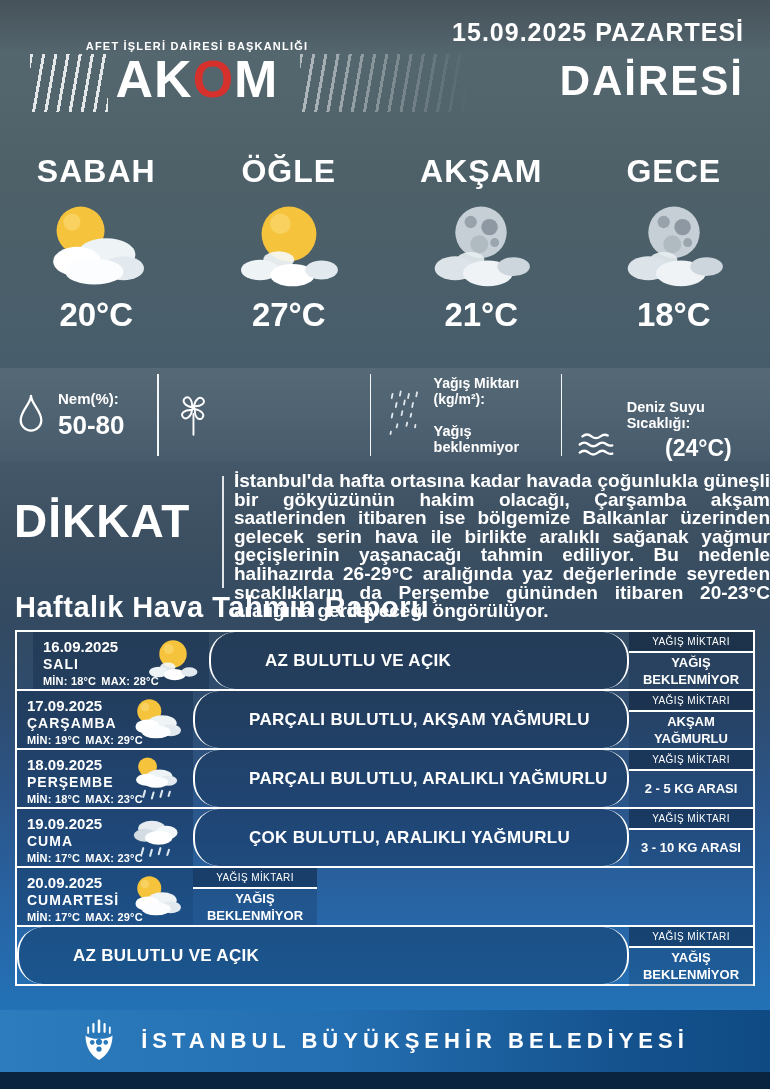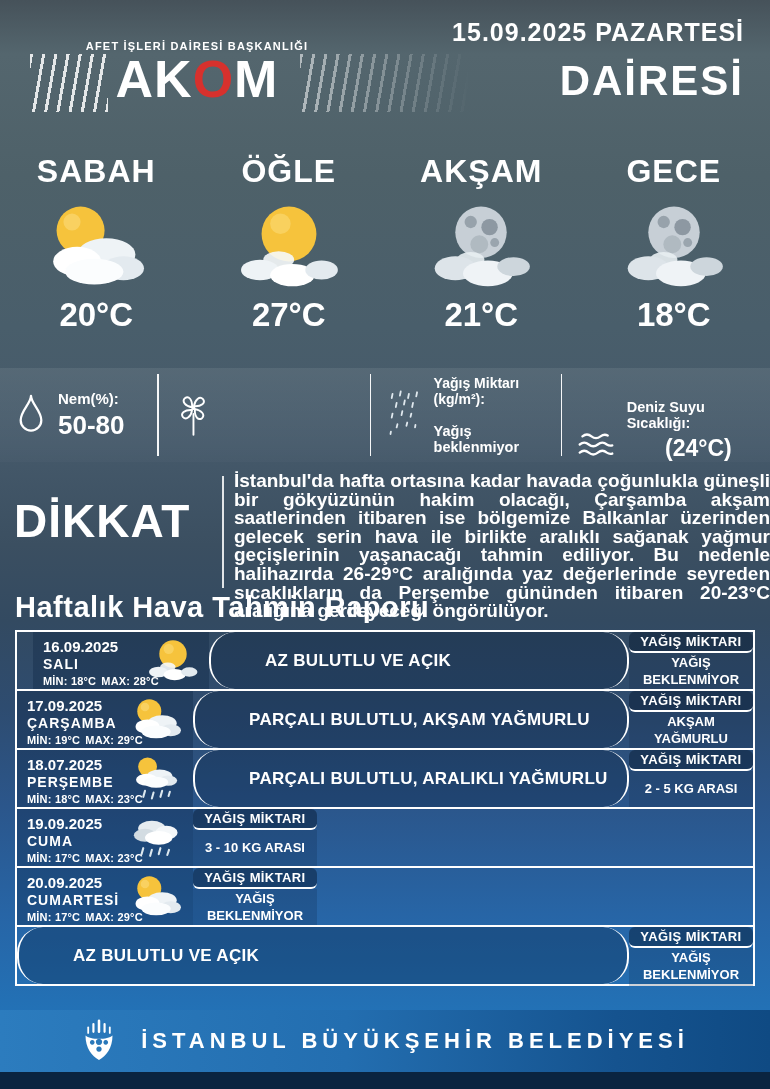--- a/index.html
+++ b/index.html
@@ -62,21 +62,21 @@
   .wday{font-size:14px;font-weight:bold;letter-spacing:1px;margin-top:1px;}
   .wminmax{font-size:11px;font-weight:800;margin-top:3px;letter-spacing:.2px;white-space:nowrap;}
   .wminmax span{margin-right:5px;}
   .wicon{position:absolute;right:4px;top:4px;width:64px;height:48px;}
   .wicon svg{width:100%;height:100%;}
   .wcell-desc{flex:1;display:flex;align-items:center;box-sizing:border-box;padding-left:54px;
     border-left:2px solid #fff;border-right:2px solid #fff;background:rgba(8,30,58,.30);
     font-size:17px;font-weight:800;letter-spacing:.3px;border-radius:26px;}
   .wcell-precip{width:124px;flex:none;display:flex;flex-direction:column;box-sizing:border-box;}
   .precip-head{height:19px;flex:none;display:flex;align-items:center;justify-content:center;
-    font-size:13px;font-weight:700;letter-spacing:.4px;border-bottom:2px solid #fff;background:rgba(5,22,44,.45);border-radius:6px;}
+    font-size:10px;font-weight:400;letter-spacing:.4px;border-bottom:2px solid #fff;background:rgba(5,22,44,.45);}
   .precip-val{flex:1;display:flex;align-items:center;justify-content:center;text-align:center;
     font-size:13px;font-weight:800;line-height:1.3;padding:2px 5px;background:rgba(8,30,58,.20);}
   
   .footer{position:absolute;left:0;right:0;top:1010px;height:62px;display:flex;align-items:center;justify-content:center;gap:24px;
     background:linear-gradient(90deg,#2c7cbe 0%,#236eb0 45%,#15538f 80%,#0f4a83 100%);}
   .footer-logo{width:36px;height:46px;}
   .footer-logo svg{width:100%;height:100%;}
   .footer-text{font-size:22px;font-weight:800;letter-spacing:5px;}
   .bottom-strip{position:absolute;left:0;right:0;bottom:0;height:17px;background:#0a2440;}
 </style>
@@ -264,21 +264,21 @@
       </div>
       <div class="wcell-desc">PARÇALI BULUTLU, AKŞAM YAĞMURLU</div>
       <div class="wcell-precip">
         <div class="precip-head">YAĞIŞ MİKTARI</div>
         <div class="precip-val">AKŞAM YAĞMURLU</div>
       </div>
     </div>
 
     <div class="wrow">
       <div class="wcell-day">
-        <div class="wdate">18.07.2025</div>
+        <div class="wdate">18.09.2025</div>
         <div class="wday">PERŞEMBE</div>
         <div class="wminmax"><span>MİN: 18°C</span><span>MAX: 23°C</span></div>
         <div class="wicon"><svg viewBox="0 0 72 56" xmlns="http://www.w3.org/2000/svg">
               <circle cx="25" cy="15" r="11" fill="#f6c33c"></circle>
               <ellipse cx="39" cy="26" rx="15" ry="8" fill="#eef3f6"></ellipse>
               <ellipse cx="24" cy="30" rx="12.5" ry="7" fill="#ffffff"></ellipse>
               <ellipse cx="49" cy="31" rx="10.5" ry="6" fill="#e3eaef"></ellipse>
               <ellipse cx="35" cy="33" rx="14" ry="6.5" fill="#fbfdfe"></ellipse>
               <g stroke="#dce8ef" stroke-width="2.4" stroke-linecap="round">
                 <line x1="22" y1="43" x2="20" y2="50"></line>
@@ -306,20 +306,21 @@
               <ellipse cx="22" cy="26" rx="13" ry="7.5" fill="#d3dce2"></ellipse>
               <ellipse cx="38" cy="29" rx="16" ry="8" fill="#ffffff"></ellipse>
               <g stroke="#dce8ef" stroke-width="2.4" stroke-linecap="round">
                 <line x1="20" y1="41" x2="18" y2="48"></line>
                 <line x1="30" y1="43" x2="28" y2="50"></line>
                 <line x1="40" y1="41" x2="38" y2="48"></line>
                 <line x1="50" y1="43" x2="48" y2="49"></line>
               </g>
             </svg></div>
       </div>
+      <div class="wcell-desc">ÇOK BULUTLU, ARALIKLI YAĞMURLU</div>
       <div class="wcell-precip">
         <div class="precip-head">YAĞIŞ MİKTARI</div>
         <div class="precip-val">3 - 10 KG ARASI</div>
       </div>
     </div>
 
     <div class="wrow">
       <div class="wcell-day">
         <div class="wdate">20.09.2025</div>
         <div class="wday">CUMARTESİ</div>

